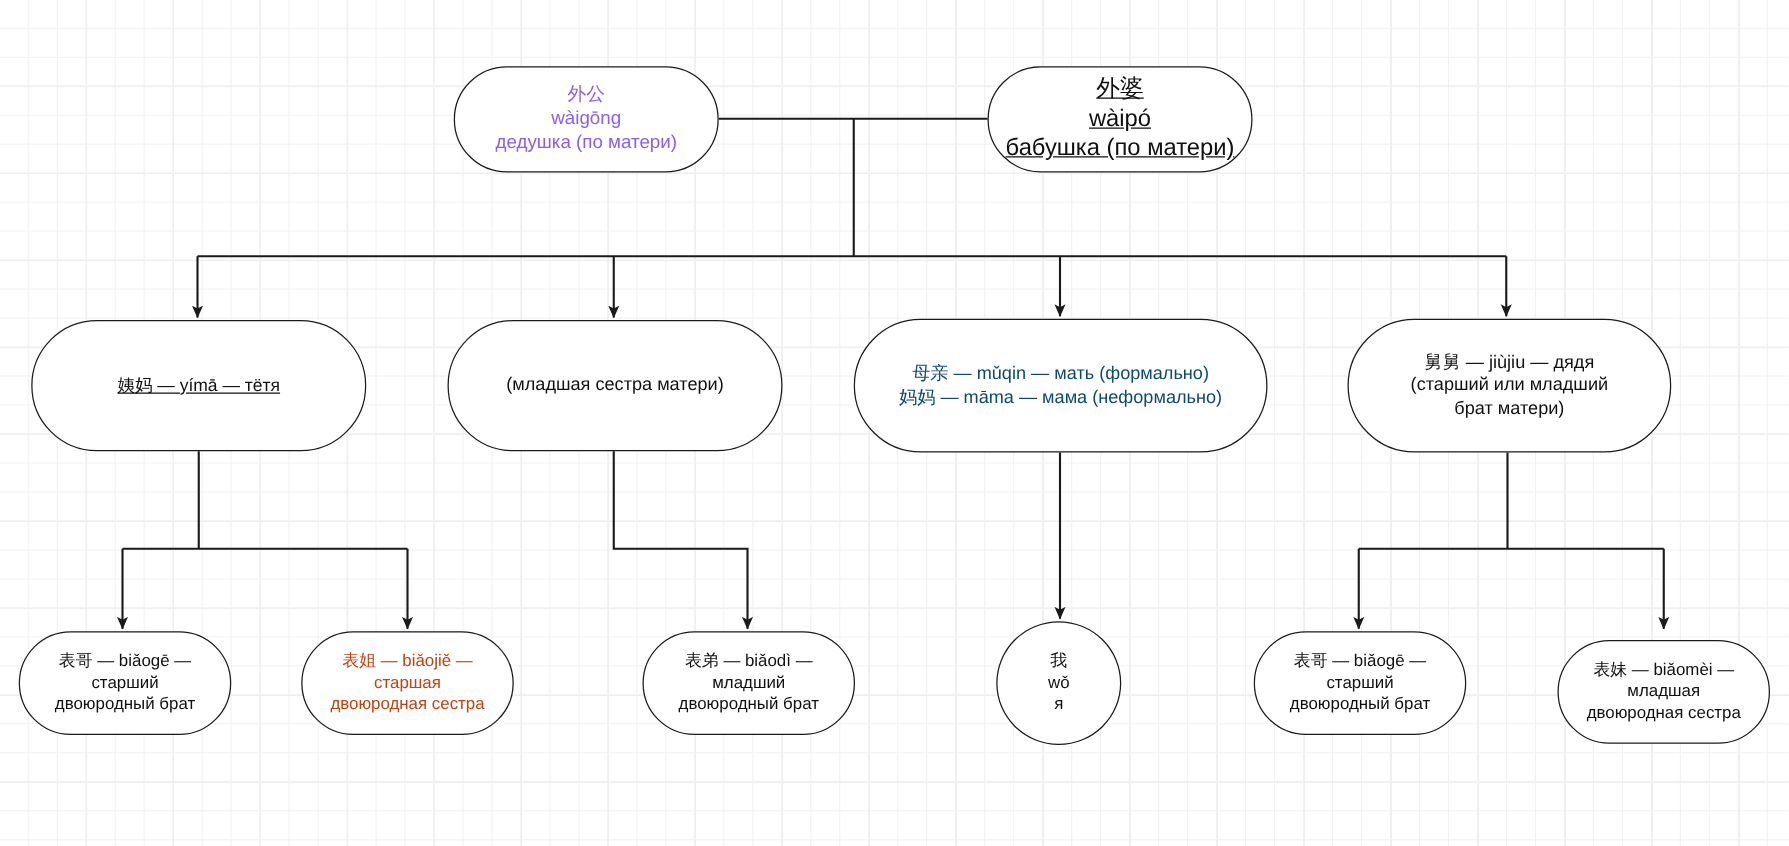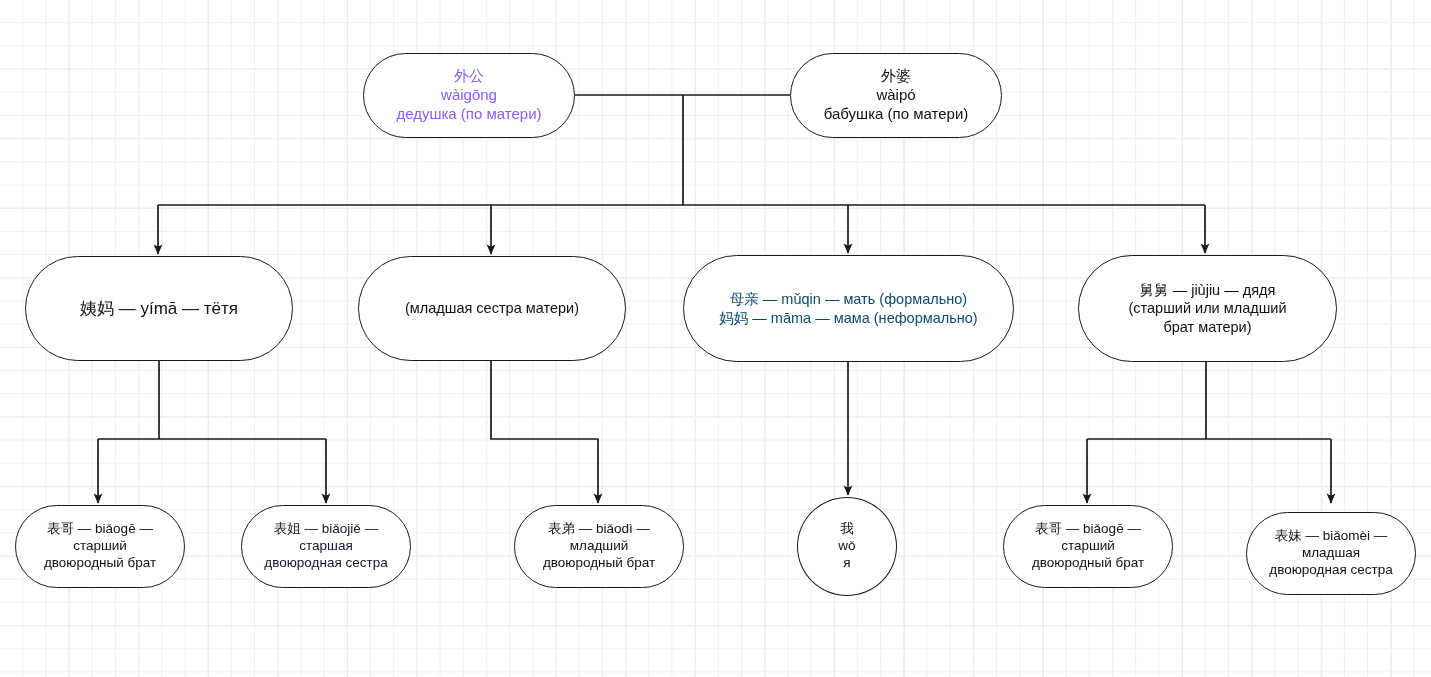--- a/index.html
+++ b/index.html
@@ -89,28 +89,28 @@
       </g>
   </svg>
   <div id="node-layer">
       <div class="node pill" style="left: 363px; top: 53px; width: 212px; height: 85px; font-size: 15px; border-color: rgb(26, 26, 26); background: rgb(255, 255, 255); color: #8b5cf6;">
         <div class="lines">
           <span class="ln">外公</span>
           <span class="ln">wàigōng</span>
           <span class="ln">дедушка (по матери)</span>
         </div>
       </div>
-      <div class="node pill" style="left: 790px; top: 53px; width: 212px; height: 85px; font-size: 15px; border-color: rgb(26, 26, 26); background: rgb(255, 255, 255); color: rgb(16, 16, 16);">
+      <div class="node pill" style="left: 790px; top: 53px; width: 212px; height: 85px; font-size: 19px; border-color: rgb(26, 26, 26); background: rgb(255, 255, 255); color: rgb(16, 16, 16); text-decoration: underline;">
         <div class="lines">
           <span class="ln">外婆</span>
           <span class="ln">wàipó</span>
           <span class="ln">бабушка (по матери)</span>
         </div>
       </div>
-      <div class="node pill" style="left: 25px; top: 256px; width: 268px; height: 105px; font-size: 17px; border-color: rgb(26, 26, 26); background: rgb(255, 255, 255); color: rgb(16, 16, 16);">
+      <div class="node pill" style="left: 25px; top: 256px; width: 268px; height: 105px; font-size: 14px; border-color: rgb(26, 26, 26); background: rgb(255, 255, 255); color: rgb(16, 16, 16); text-decoration: underline;">
         <div class="lines">
           <span class="ln">姨妈 — yímā — тётя</span>
         </div>
       </div>
       <div class="node pill" style="left: 358px; top: 256px; width: 268px; height: 105px; font-size: 14.5px; border-color: rgb(26, 26, 26); background: rgb(255, 255, 255); color: rgb(16, 16, 16);">
         <div class="lines">
           <span class="ln">(младшая сестра матери)</span>
         </div>
       </div>
       <div class="node pill" style="left: 683px; top: 255px; width: 331px; height: 107px; font-size: 14.5px; border-color: rgb(26, 26, 26); background: rgb(255, 255, 255); color: #0c4a6e;">
@@ -126,21 +126,21 @@
           <span class="ln">брат матери)</span>
         </div>
       </div>
       <div class="node pill" style="left: 15px; top: 505px; width: 170px; height: 83px; font-size: 13.5px; border-color: rgb(26, 26, 26); background: rgb(255, 255, 255); color: rgb(16, 16, 16);">
         <div class="lines">
           <span class="ln">表哥 — biǎogē —</span>
           <span class="ln">старший</span>
           <span class="ln">двоюродный брат</span>
         </div>
       </div>
-      <div class="node pill" style="left: 241px; top: 505px; width: 170px; height: 83px; font-size: 13.5px; border-color: rgb(26, 26, 26); background: rgb(255, 255, 255); color: #0f172a;">
+      <div class="node pill" style="left: 241px; top: 505px; width: 170px; height: 83px; font-size: 13.5px; border-color: rgb(26, 26, 26); background: rgb(255, 255, 255); color: #c2410c;">
         <div class="lines">
           <span class="ln">表姐 — biǎojiě —</span>
           <span class="ln">старшая</span>
           <span class="ln">двоюродная сестра</span>
         </div>
       </div>
       <div class="node pill" style="left: 514px; top: 505px; width: 170px; height: 83px; font-size: 13.5px; border-color: rgb(26, 26, 26); background: rgb(255, 255, 255); color: rgb(16, 16, 16);">
         <div class="lines">
           <span class="ln">表弟 — biǎodì —</span>
           <span class="ln">младший</span>

